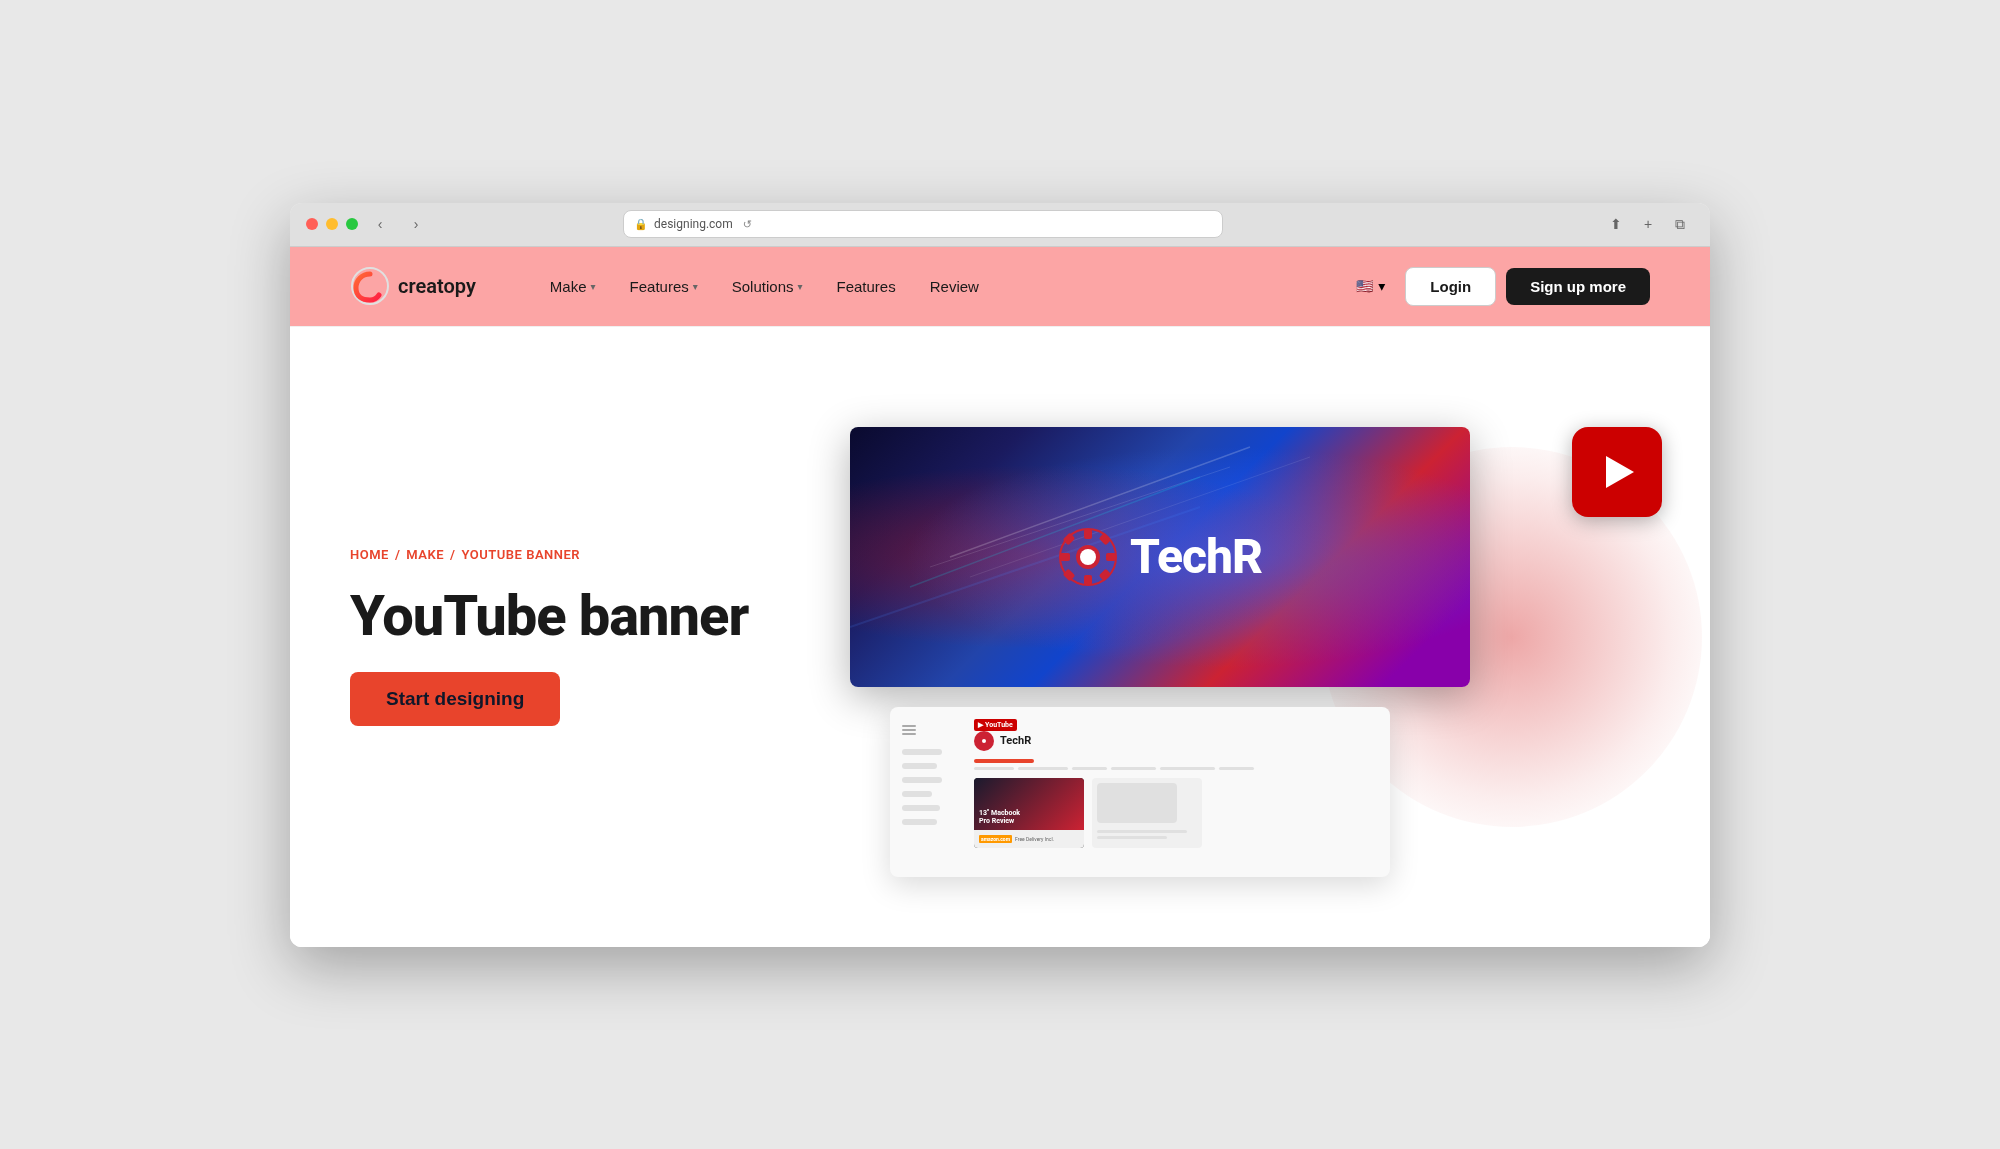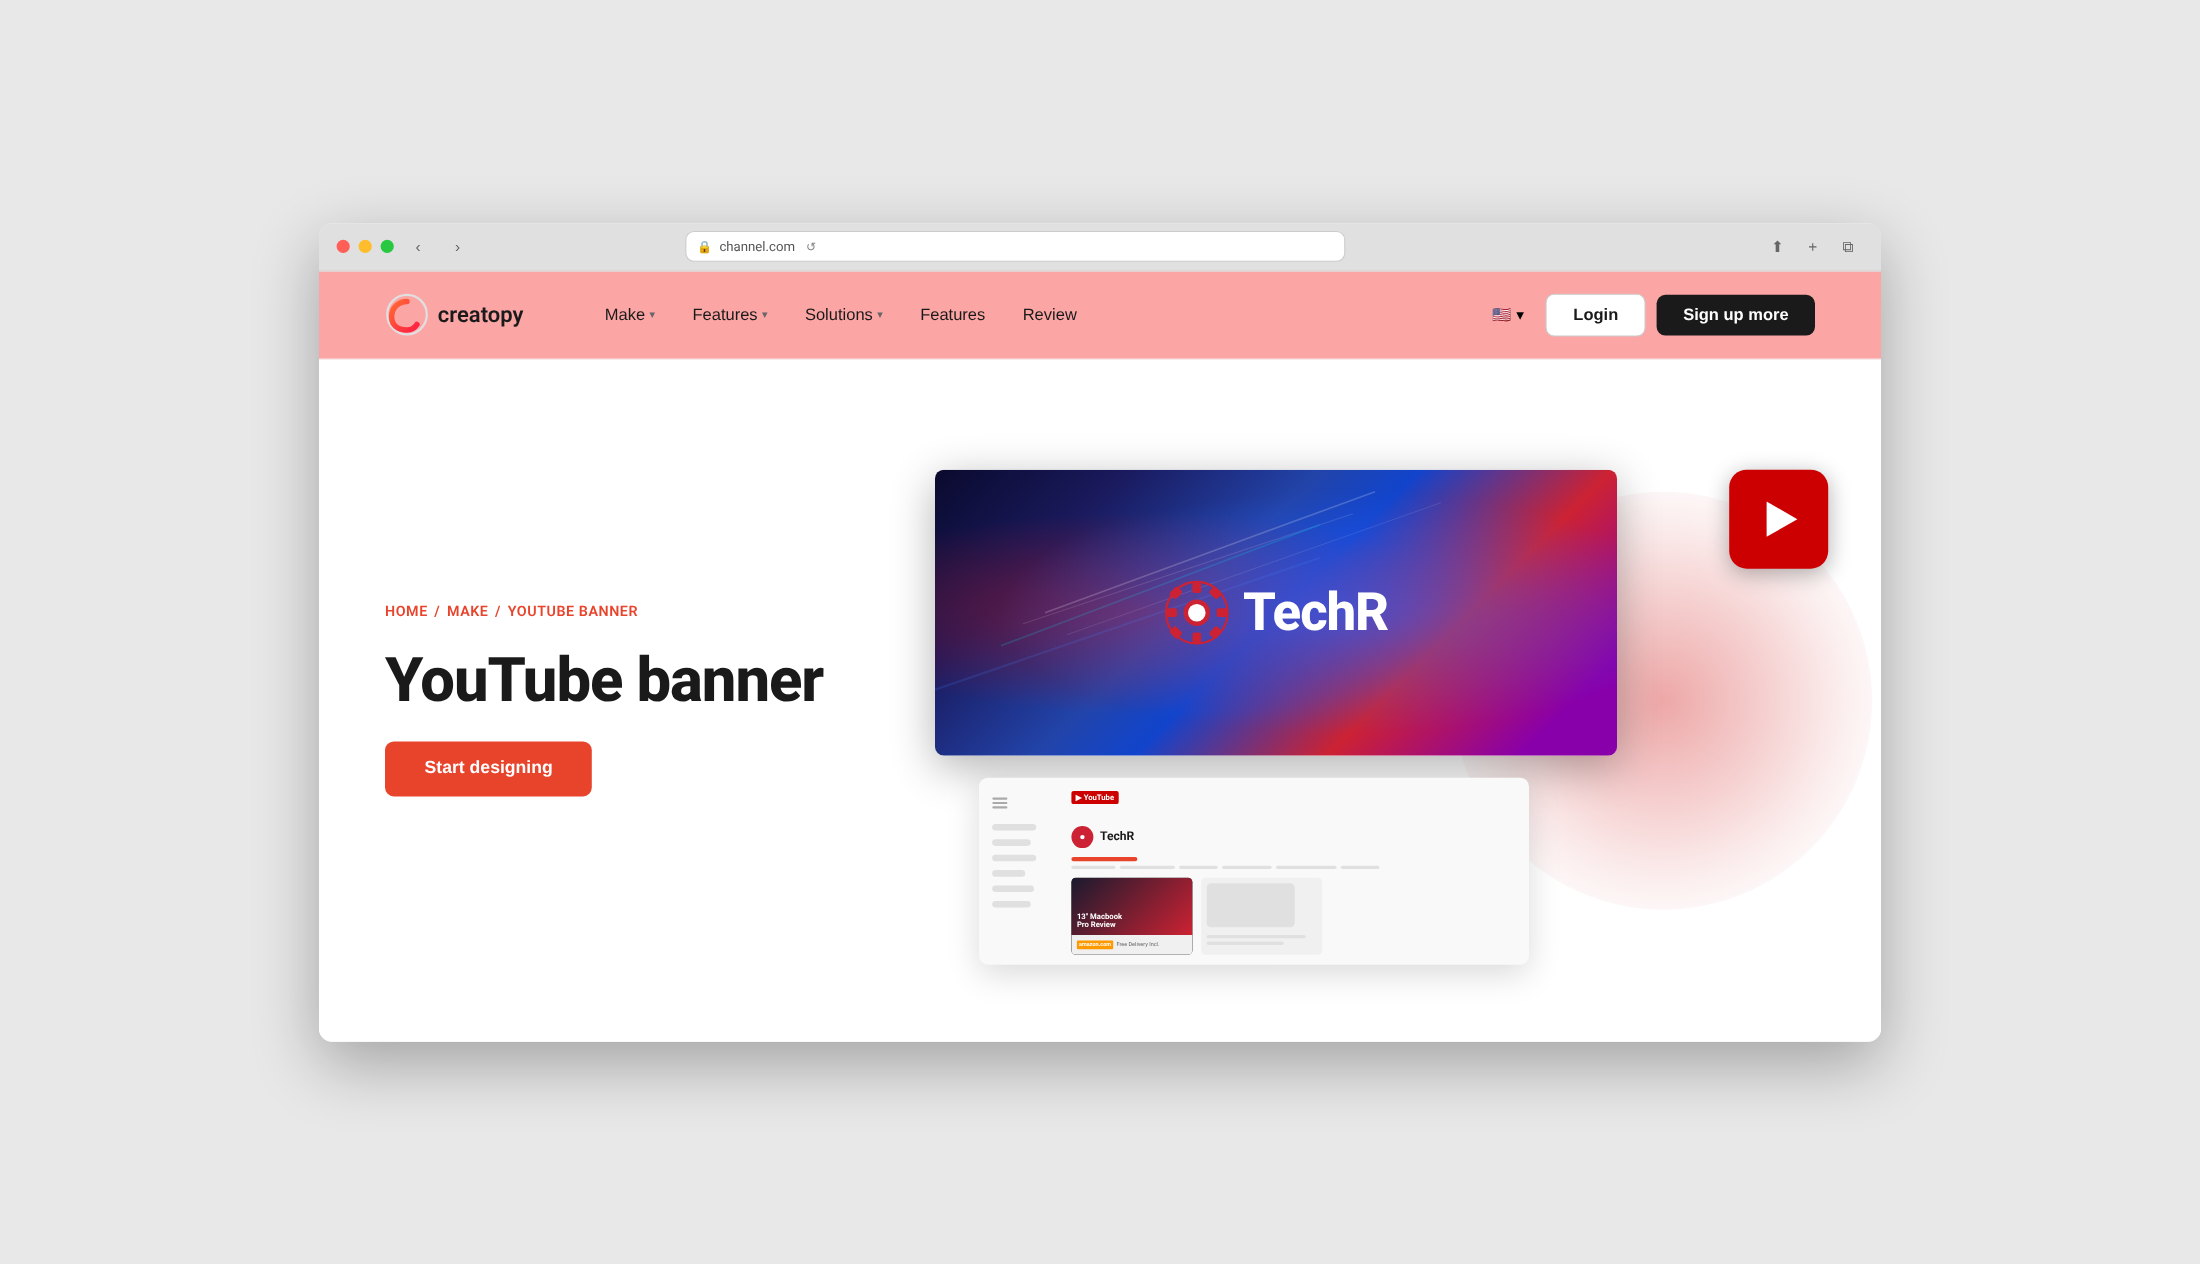--- a/index.html
+++ b/index.html
@@ -230,24 +230,24 @@
       color: #555;
       line-height: 1.6;
       margin-bottom: 36px;
       max-width: 440px;
     }
 
     .btn-start {
       display: inline-block;
       padding: 16px 36px;
       background: #e8442c;
-      color: #ffffff;
+      color: #0f172a;
       border: none;
       border-radius: 8px;
-      font-size: 16px;
+      font-size: 19px;
       font-weight: 700;
       cursor: pointer;
     }
 
     
     .hero-visual {
       flex: 1;
       position: relative;
       height: 420px;
     }
@@ -345,21 +345,21 @@
     }
 
     .yt-main {
       flex: 1;
     }
 
     .yt-header {
       display: flex;
       align-items: center;
       gap: 8px;
-      margin-bottom: 20px;
+      margin-bottom: 0;
     }
 
     .yt-channel-row {
       display: flex;
       align-items: center;
       gap: 6px;
       margin-bottom: 8px;
     }
 
     .yt-channel-gear {
@@ -489,21 +489,21 @@
   <div class="browser-titlebar">
     <div class="browser-dot red"></div>
     <div class="browser-dot yellow"></div>
     <div class="browser-dot green"></div>
 
     <button class="browser-nav-btn">‹</button>
     <button class="browser-nav-btn">›</button>
 
     <div class="browser-addressbar">
       <span class="browser-addressbar-icon">🔒</span>
-      <span>channel.com</span>
+      <span>designing.com</span>
       <span style="margin-left:4px;color:#888;font-size:11px;">↺</span>
     </div>
 
     <div class="browser-right-btns">
       <button class="browser-right-btn">⬆</button>
       <button class="browser-right-btn">+</button>
       <button class="browser-right-btn">⧉</button>
     </div>
   </div>
 

